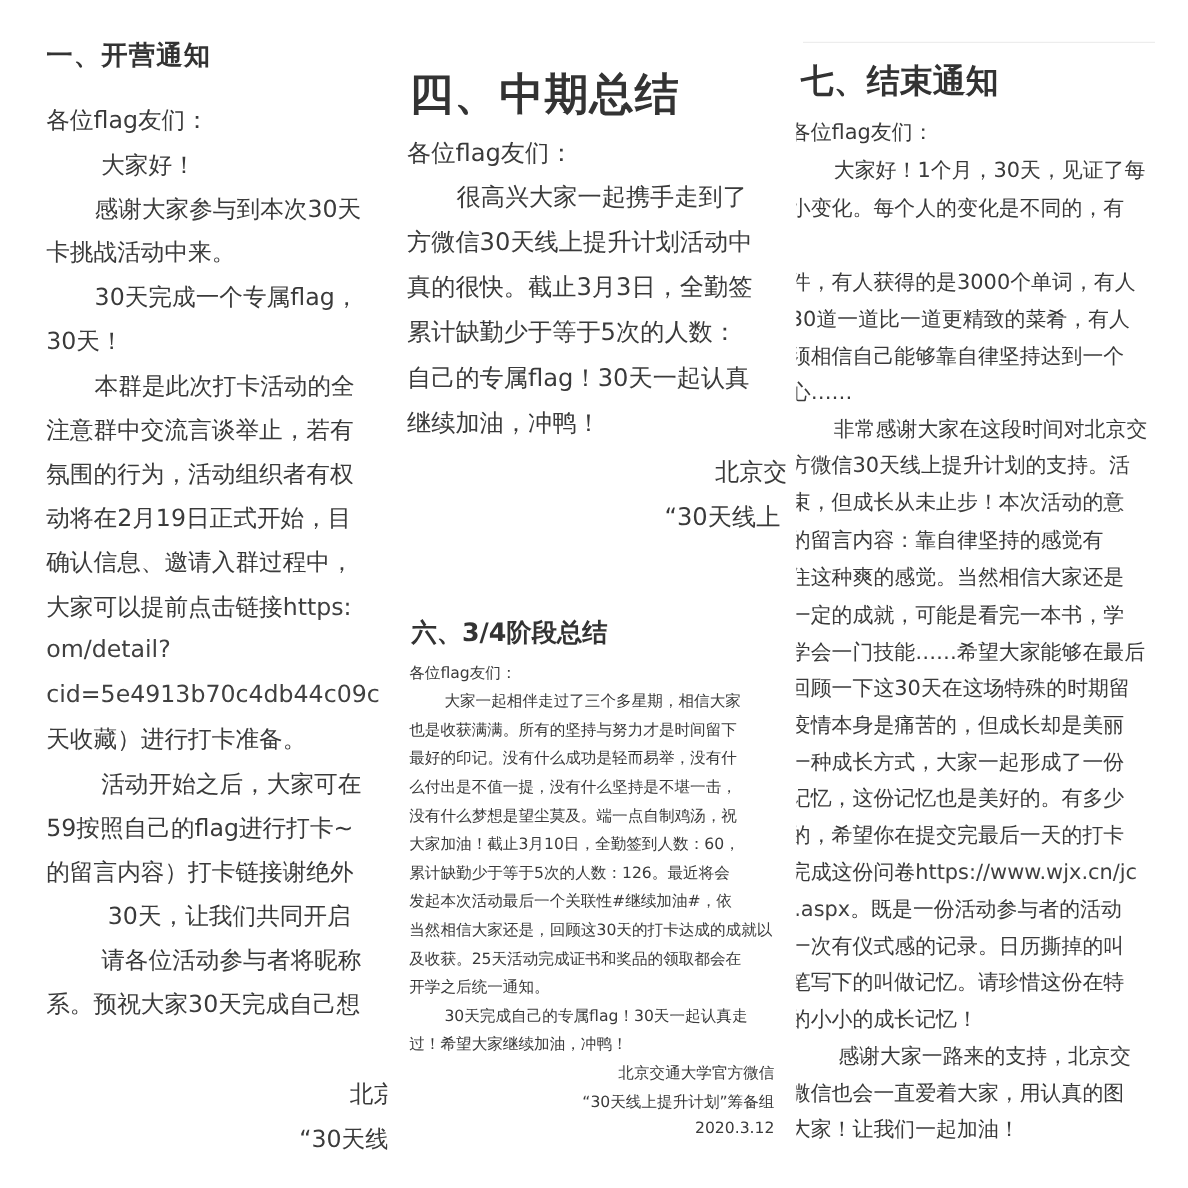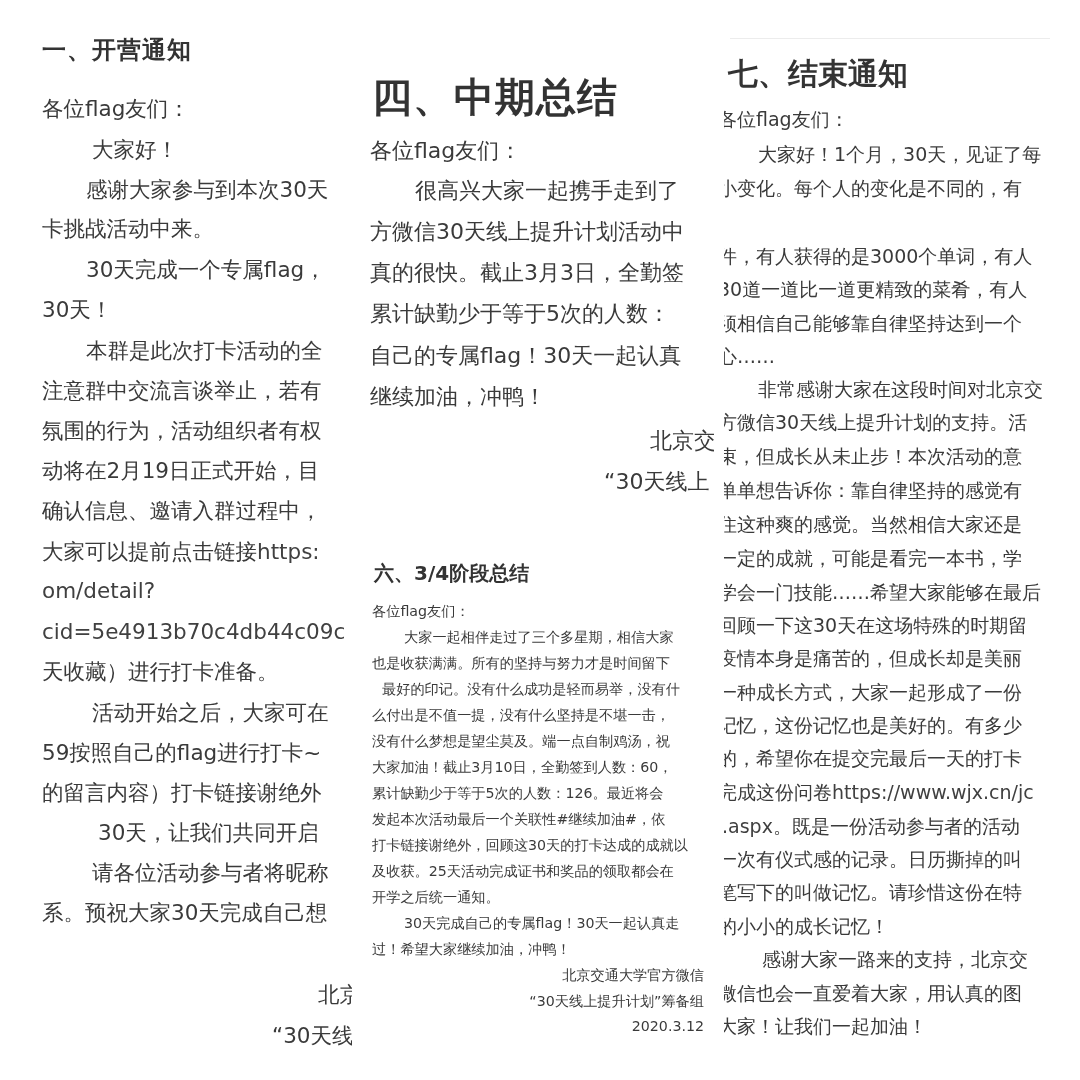--- a/index.html
+++ b/index.html
@@ -12,27 +12,27 @@
   .title { font-weight:bold; color:#333333; }
   .link { color:#404040; }
   .right { text-align:right; }
 
   
   #p1 { left:0; top:0; width:352px; height:1080px; }
   #p1 .title { font-size:24px; left:42px; top:34px; letter-spacing:1px; }
   #p1 .body { font-size:21.5px; }
 
   
-  #p2 { left:358px; top:16px; width:356px; height:510px; }
+  #p2 { left:358px; top:4px; width:356px; height:510px; }
   #p2 .title { font-size:40px; left:14px; top:54px; letter-spacing:1px; }
   #p2 .body { font-size:22px; }
 
   
   #p3 { left:362px; top:550px; width:352px; height:500px; }
-  #p3 .title { font-size:20px; left:12px; top:10px; }
+  #p3 .title { font-size:23px; left:12px; top:10px; }
   #p3 .body { font-size:14.2px; }
 
   
   #p4 { left:724px; top:0; width:326px; height:1080px;text-decoration:underline; }
   #p4 .topline { position:absolute; left:6px; top:38px; width:320px; height:1px; background:#ececec; }
   #p4 .title { font-size:30px; left:4px; top:54px; }
   #p4 .body { font-size:19px; }
 </style>
 </head>
 <body>
@@ -77,27 +77,27 @@
   <div class="line body" style="left:12px;top:366px">继续加油，冲鸭！</div>
   <div class="line body" style="left:292px;top:410px">北京交</div>
   <div class="line body" style="left:246px;top:451px">“30天线上</div>
 </div>
 
 <div class="panel" id="p3">
   <div class="line title">六、3/4阶段总结</div>
   <div class="line body" style="left:10px;top:52px">各位flag友们：</div>
   <div class="line body" style="left:42px;top:78px">大家一起相伴走过了三个多星期，相信大家</div>
   <div class="line body" style="left:10px;top:104px">也是收获满满。所有的坚持与努力才是时间留下</div>
-  <div class="line body" style="left:20px;top:130px">最好的印记。没有什么成功是轻而易举，没有什</div>
+  <div class="line body" style="left:10px;top:130px">最好的印记。没有什么成功是轻而易举，没有什</div>
   <div class="line body" style="left:10px;top:156px">么付出是不值一提，没有什么坚持是不堪一击，</div>
   <div class="line body" style="left:10px;top:182px">没有什么梦想是望尘莫及。端一点自制鸡汤，祝</div>
   <div class="line body" style="left:10px;top:208px">大家加油！截止3月10日，全勤签到人数：60，</div>
   <div class="line body" style="left:10px;top:234px">累计缺勤少于等于5次的人数：126。最近将会</div>
   <div class="line body" style="left:10px;top:260px">发起本次活动最后一个关联性#继续加油#，依</div>
-  <div class="line body" style="left:10px;top:286px">打卡链接谢绝外，回顾这30天的打卡达成的成就以</div>
+  <div class="line body" style="left:10px;top:286px">当然相信大家还是，回顾这30天的打卡达成的成就以</div>
   <div class="line body" style="left:10px;top:312px">及收获。25天活动完成证书和奖品的领取都会在</div>
   <div class="line body" style="left:10px;top:338px">开学之后统一通知。</div>
   <div class="line body" style="left:42px;top:364px">30天完成自己的专属flag！30天一起认真走</div>
   <div class="line body" style="left:10px;top:390px">过！希望大家继续加油，冲鸭！</div>
   <div class="line body right" style="right:10px;top:416px">北京交通大学官方微信</div>
   <div class="line body right" style="right:10px;top:442px">“30天线上提升计划”筹备组</div>
   <div class="line body right" style="right:10px;top:468px">2020.3.12</div>
 </div>
 
 <div class="panel" id="p4">
@@ -106,21 +106,21 @@
   <div class="line body" style="left:-6px;top:107px">各位flag友们：</div>
   <div class="line body" style="left:34px;top:142px">大家好！1个月，30天，见证了每</div>
   <div class="line body" style="left:-6px;top:176px">小变化。每个人的变化是不同的，有</div>
   <div class="line body" style="left:-6px;top:244px">件，有人获得的是3000个单词，有人</div>
   <div class="line body" style="left:-6px;top:277px">30道一道比一道更精致的菜肴，有人</div>
   <div class="line body" style="left:-6px;top:311px">须相信自己能够靠自律坚持达到一个</div>
   <div class="line body" style="left:-6px;top:344px">心……</div>
   <div class="line body" style="left:34px;top:377px">非常感谢大家在这段时间对北京交</div>
   <div class="line body" style="left:-6px;top:410px">方微信30天线上提升计划的支持。活</div>
   <div class="line body" style="left:-6px;top:444px">束，但成长从未止步！本次活动的意</div>
-  <div class="line body" style="left:-6px;top:478px">单单想告诉你：靠自律坚持的感觉有</div>
+  <div class="line body" style="left:-6px;top:478px">的留言内容：靠自律坚持的感觉有</div>
   <div class="line body" style="left:-6px;top:512px">住这种爽的感觉。当然相信大家还是</div>
   <div class="line body" style="left:-6px;top:546px">一定的成就，可能是看完一本书，学</div>
   <div class="line body" style="left:-6px;top:580px">学会一门技能……希望大家能够在最后</div>
   <div class="line body" style="left:-6px;top:613px">回顾一下这30天在这场特殊的时期留</div>
   <div class="line body" style="left:-6px;top:646px">疫情本身是痛苦的，但成长却是美丽</div>
   <div class="line body" style="left:-6px;top:680px">一种成长方式，大家一起形成了一份</div>
   <div class="line body" style="left:-6px;top:713px">记忆，这份记忆也是美好的。有多少</div>
   <div class="line body" style="left:-6px;top:746px">的，希望你在提交完最后一天的打卡</div>
   <div class="line body" style="left:-6px;top:780px">
     <span>完成这份问卷</span><span class="link">https://www.wjx.cn/jc</span>

